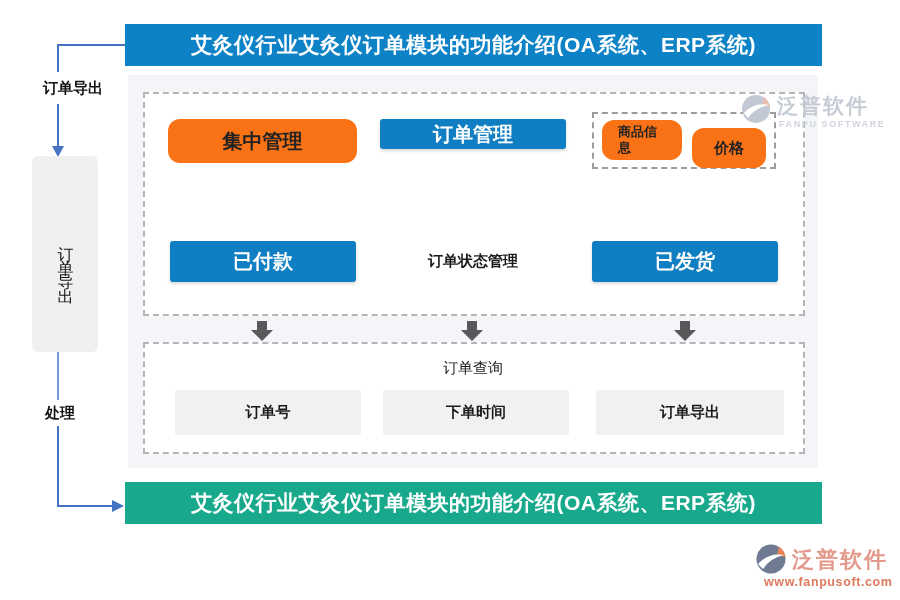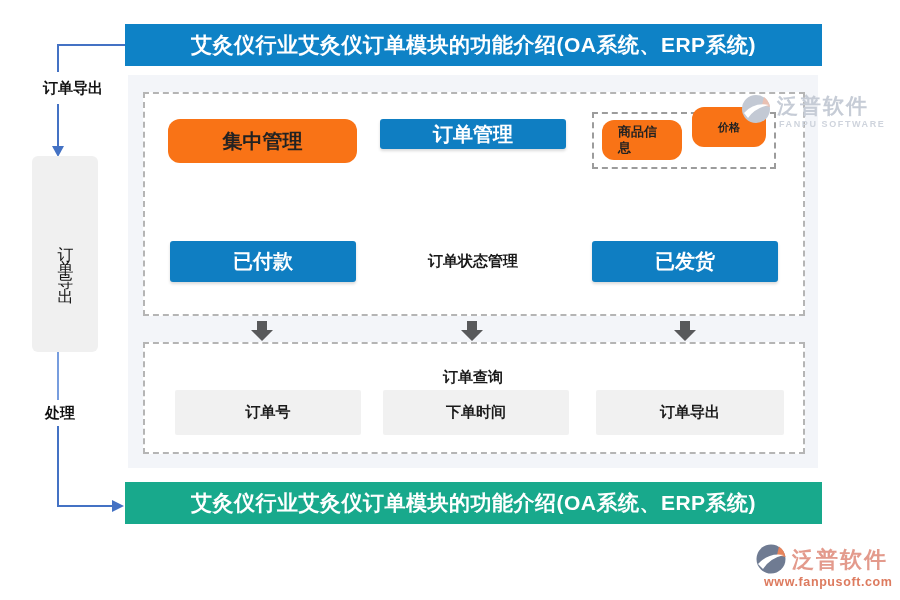--- a/index.html
+++ b/index.html
@@ -22,27 +22,27 @@
   #detail-group{position:absolute;left:592px;top:112px;width:184px;height:57px;background:#fff;border:2px dashed #9c9c9c;box-sizing:border-box;}
 
   
   .gray-node{position:absolute;background:#f97316;border-radius:12px;display:flex;align-items:center;justify-content:center;
              color:#222;font-weight:bold;font-size:20px;}
   .blue-node{position:absolute;background:#0f7ec2;border-radius:3px;display:flex;align-items:center;justify-content:center;
              color:#fff;font-weight:bold;font-size:20px;box-shadow:0 2px 3px rgba(0,0,0,0.15);}
   #node-centralized{left:168px;top:119px;width:189px;height:44px;}
   #node-order-mgmt{left:380px;top:119px;width:186px;height:30px;}
   #node-product-info{left:602px;top:120px;width:80px;height:40px;font-size:13px;line-height:1.25;text-align:left;padding:0 16px;box-sizing:border-box;}
-  #node-price{left:692px;top:107px;width:74px;height:40px;font-size:11px;}
+  #node-price{left:692px;top:128px;width:74px;height:40px;font-size:15px;}
   #node-paid{left:170px;top:241px;width:186px;height:41px;}
   #node-shipped{left:592px;top:241px;width:186px;height:41px;}
 
   #label-status{position:absolute;left:413px;top:252px;width:120px;text-align:center;font-weight:bold;font-size:15px;color:#1a1a1a;}
 
-  #query-title{position:absolute;left:343px;top:368px;width:260px;text-align:center;font-weight:bold;font-size:15px;color:#1a1a1a;}
+  #query-title{position:absolute;left:343px;top:359px;width:260px;text-align:center;font-weight:normal;font-size:15px;color:#1a1a1a;}
   .query-item{position:absolute;top:390px;height:45px;background:#f1f1f1;border-radius:2px;display:flex;align-items:center;justify-content:center;
               font-weight:bold;font-size:15px;color:#1a1a1a;}
   #query-item-0{left:175px;width:186px;}
   #query-item-1{left:383px;width:186px;}
   #query-item-2{left:596px;width:188px;}
 
   
   .side-label{position:absolute;font-weight:bold;font-size:15px;color:#111;text-align:center;}
   #side-top{left:30px;top:79px;width:86px;}
   #side-bottom{left:38px;top:404px;width:44px;}

